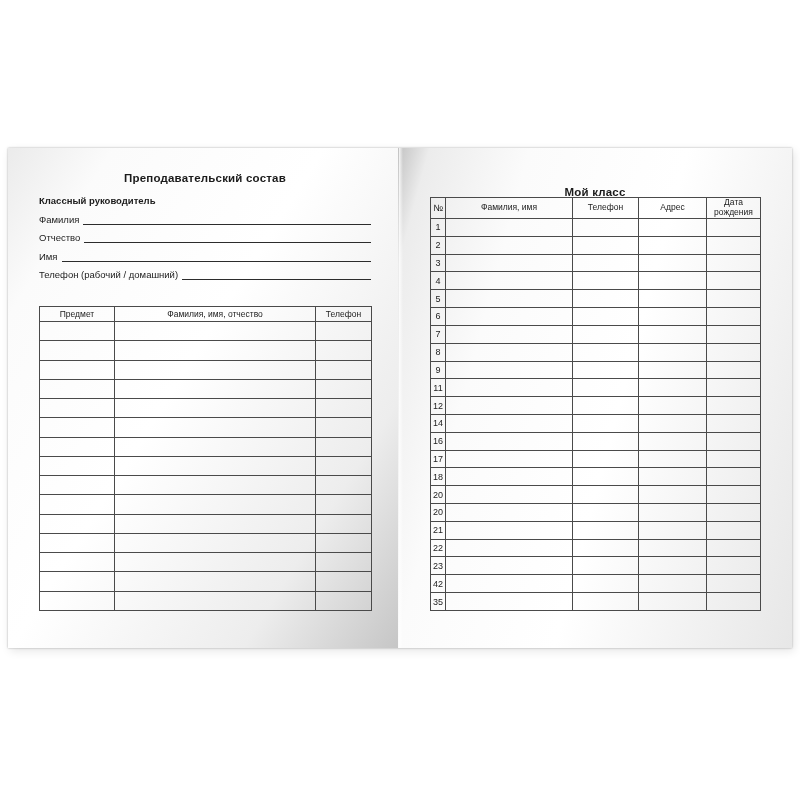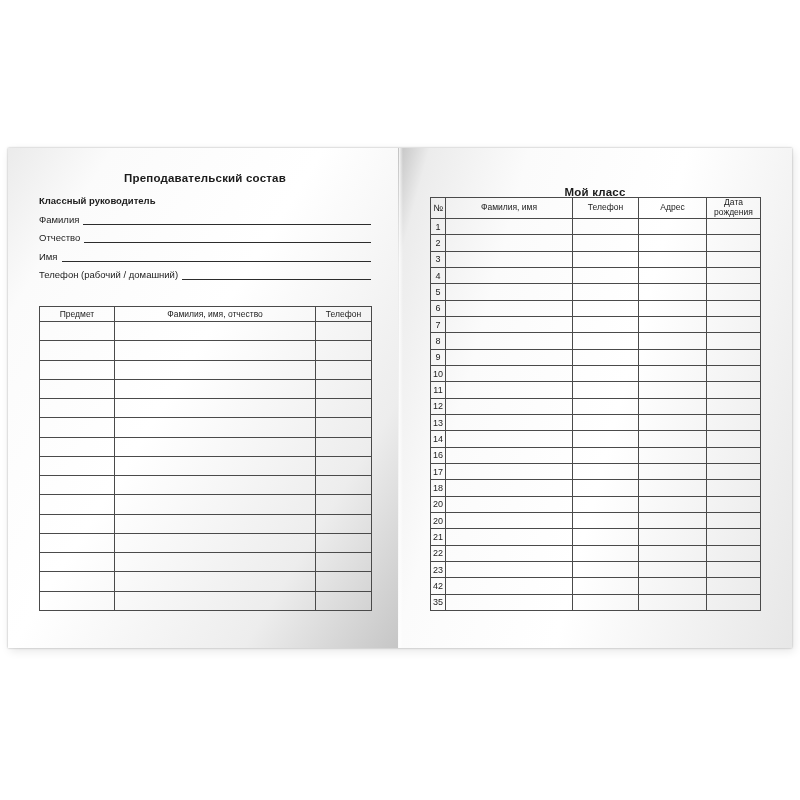--- a/index.html
+++ b/index.html
@@ -288,42 +288,28 @@
             <td></td>
           </tr>
           <tr>
             <td class="num-cell">9</td>
             <td></td>
             <td></td>
             <td></td>
             <td></td>
           </tr>
           <tr>
-            <td class="num-cell">10</td>
-            <td></td>
-            <td></td>
-            <td></td>
-            <td></td>
-          </tr>
-          <tr>
             <td class="num-cell">11</td>
             <td></td>
             <td></td>
             <td></td>
             <td></td>
           </tr>
           <tr>
             <td class="num-cell">12</td>
-            <td></td>
-            <td></td>
-            <td></td>
-            <td></td>
-          </tr>
-          <tr>
-            <td class="num-cell">13</td>
             <td></td>
             <td></td>
             <td></td>
             <td></td>
           </tr>
           <tr>
             <td class="num-cell">14</td>
             <td></td>
             <td></td>
             <td></td>

